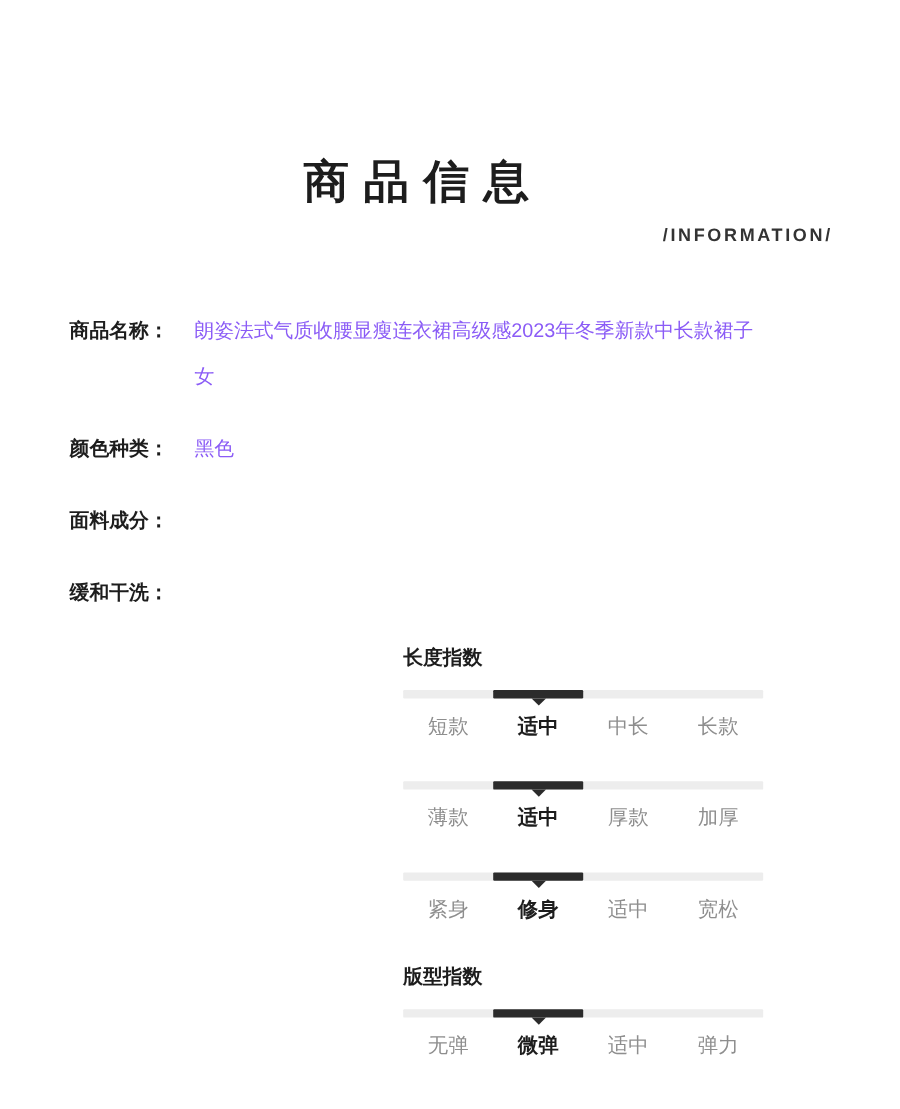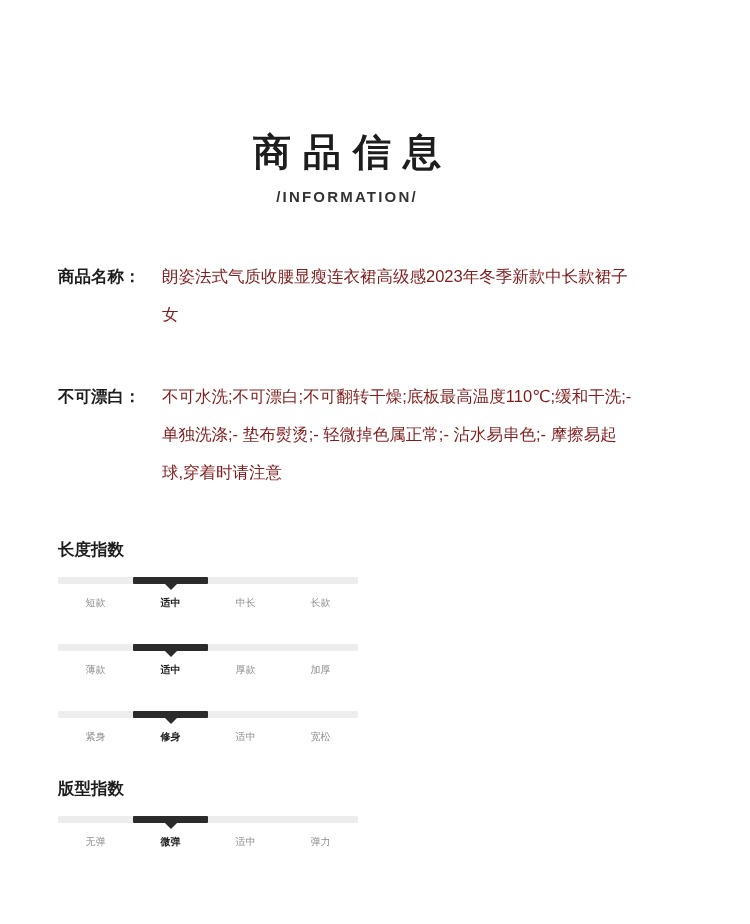--- a/index.html
+++ b/index.html
@@ -34,20 +34,21 @@
     color: #1d1d1d;
     line-height: 1.1;
     text-indent: 12px;
   }
   .header-sub {
     margin-top: 14px;
     font-size: 15px;
     letter-spacing: 2.2px;
     font-weight: bold;
     color: #333333;
+    text-align: right;
   }
 
   
   .info {
     margin-top: 52px;
     padding: 0 58px 0 58px;
   }
   .info-row {
     display: flex;
     align-items: flex-start;
@@ -57,32 +58,32 @@
     flex: 0 0 104px;
     font-size: 16.5px;
     font-weight: bold;
     color: #1d1d1d;
     line-height: 38px;
     white-space: nowrap;
   }
   .info-value {
     flex: 1 1 auto;
     font-size: 16.5px;
-    color: #7f1d1d;
+    color: #8b5cf6;
     line-height: 38px;
     word-break: break-all;
   }
 
   
   .meters {
-    margin-top: 48px;
+    margin-top: 24px;
     padding: 0 58px;
     display: flex;
     flex-wrap: wrap;
-    justify-content: flex-start;
+    justify-content: flex-end;
   }
   .meter {
     width: 300px;
     margin-bottom: 34px;
   }
   .meter-title {
     font-size: 16.5px;
     font-weight: bold;
     color: #1d1d1d;
     margin-bottom: 16px;
@@ -110,21 +111,21 @@
     border-top: 6px solid #2b2b2b;
     transform: translateX(-6px);
   }
   .meter-labels {
     display: flex;
     margin-top: 12px;
   }
   .meter-label {
     flex: 1 1 0;
     text-align: center;
-    font-size: 10px;
+    font-size: 17px;
     color: #8e8e8e;
   }
   .meter-label.active {
     color: #1d1d1d;
     font-weight: bold;
   }
 </style>
 </head>
 <body>
 
@@ -134,24 +135,28 @@
     <div class="header-title">商品信息</div>
     <div class="header-sub">/INFORMATION/</div>
   </div>
 
   <div class="info">
     <div class="info-row">
       <div class="info-label">商品名称：</div>
       <div class="info-value">朗姿法式气质收腰显瘦连衣裙高级感2023年冬季新款中长款裙子女</div>
     </div>
     <div class="info-row">
-    </div>
-    <div class="info-row">
-      <div class="info-label">不可漂白：</div>
-      <div class="info-value">不可水洗;不可漂白;不可翻转干燥;底板最高温度110℃;缓和干洗;- 单独洗涤;- 垫布熨烫;- 轻微掉色属正常;- 沾水易串色;- 摩擦易起球,穿着时请注意</div>
+      <div class="info-label">颜色种类：</div>
+      <div class="info-value">黑色</div>
+    </div>
+    <div class="info-row">
+      <div class="info-label">面料成分：</div>
+    </div>
+    <div class="info-row">
+      <div class="info-label">缓和干洗：</div>
     </div>
   </div>
 
   <div class="meters">
 
     <div class="meter">
       <div class="meter-title">长度指数</div>
       <div class="meter-track">
         <div class="meter-fill" style="left: 25%; width: 25%;"></div>
         <div class="meter-caret" style="left: 37.5%;"></div>

